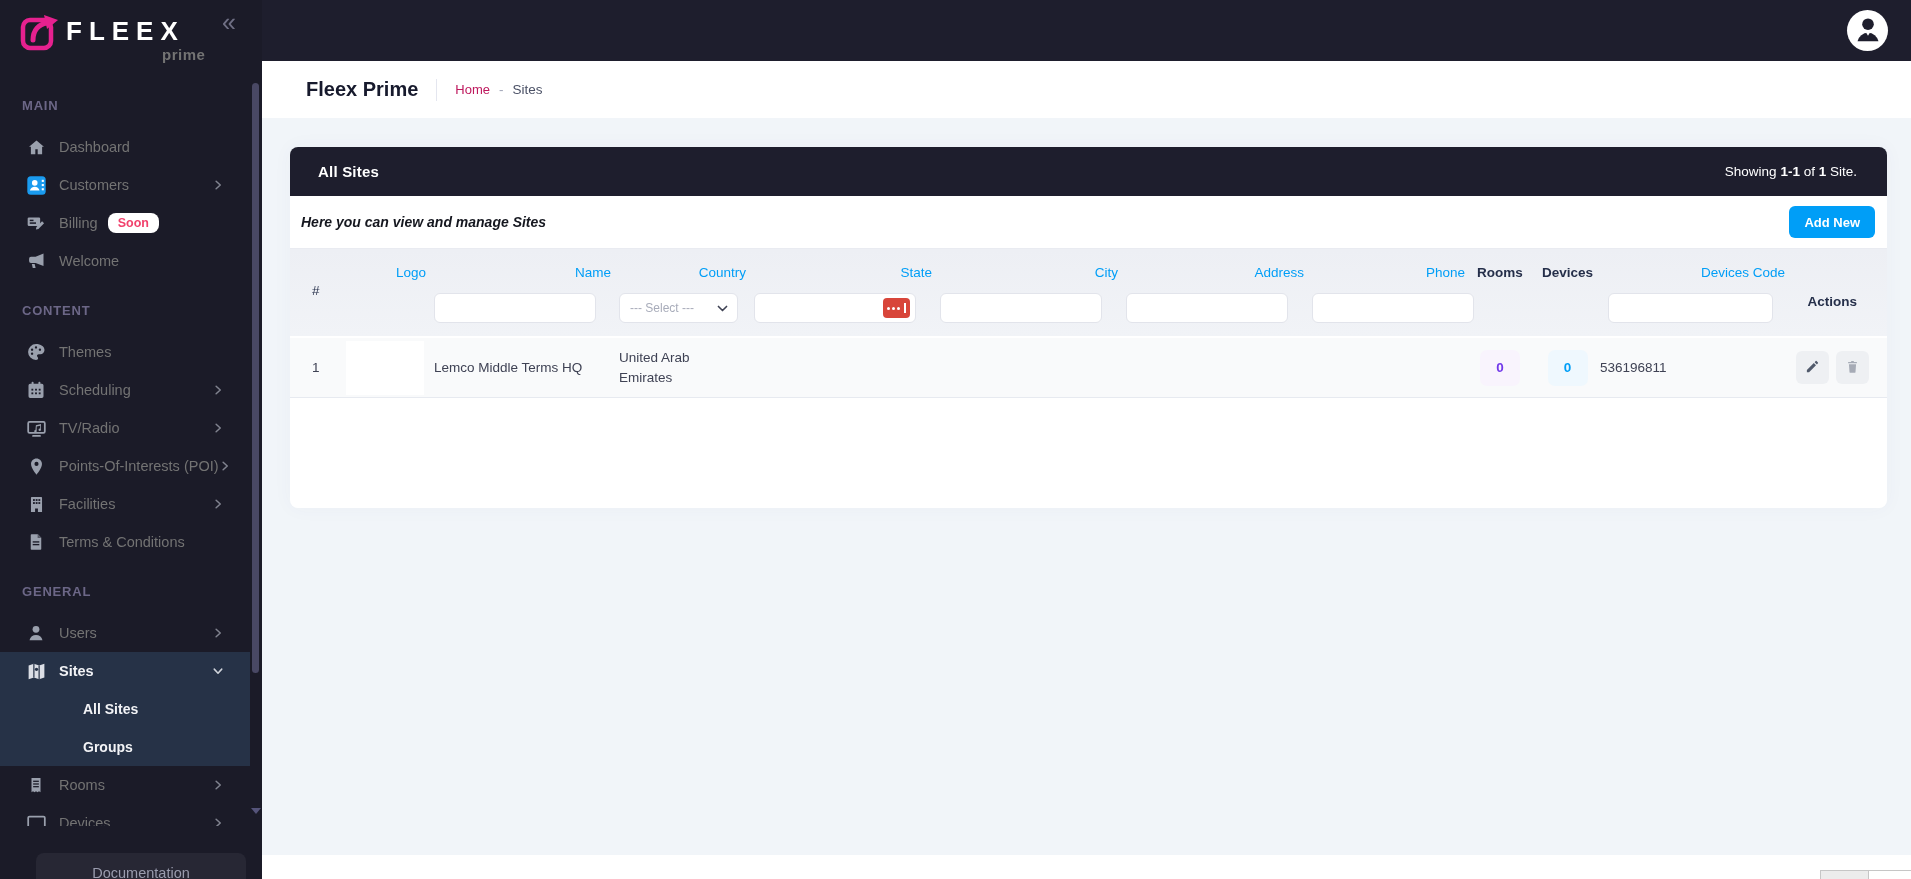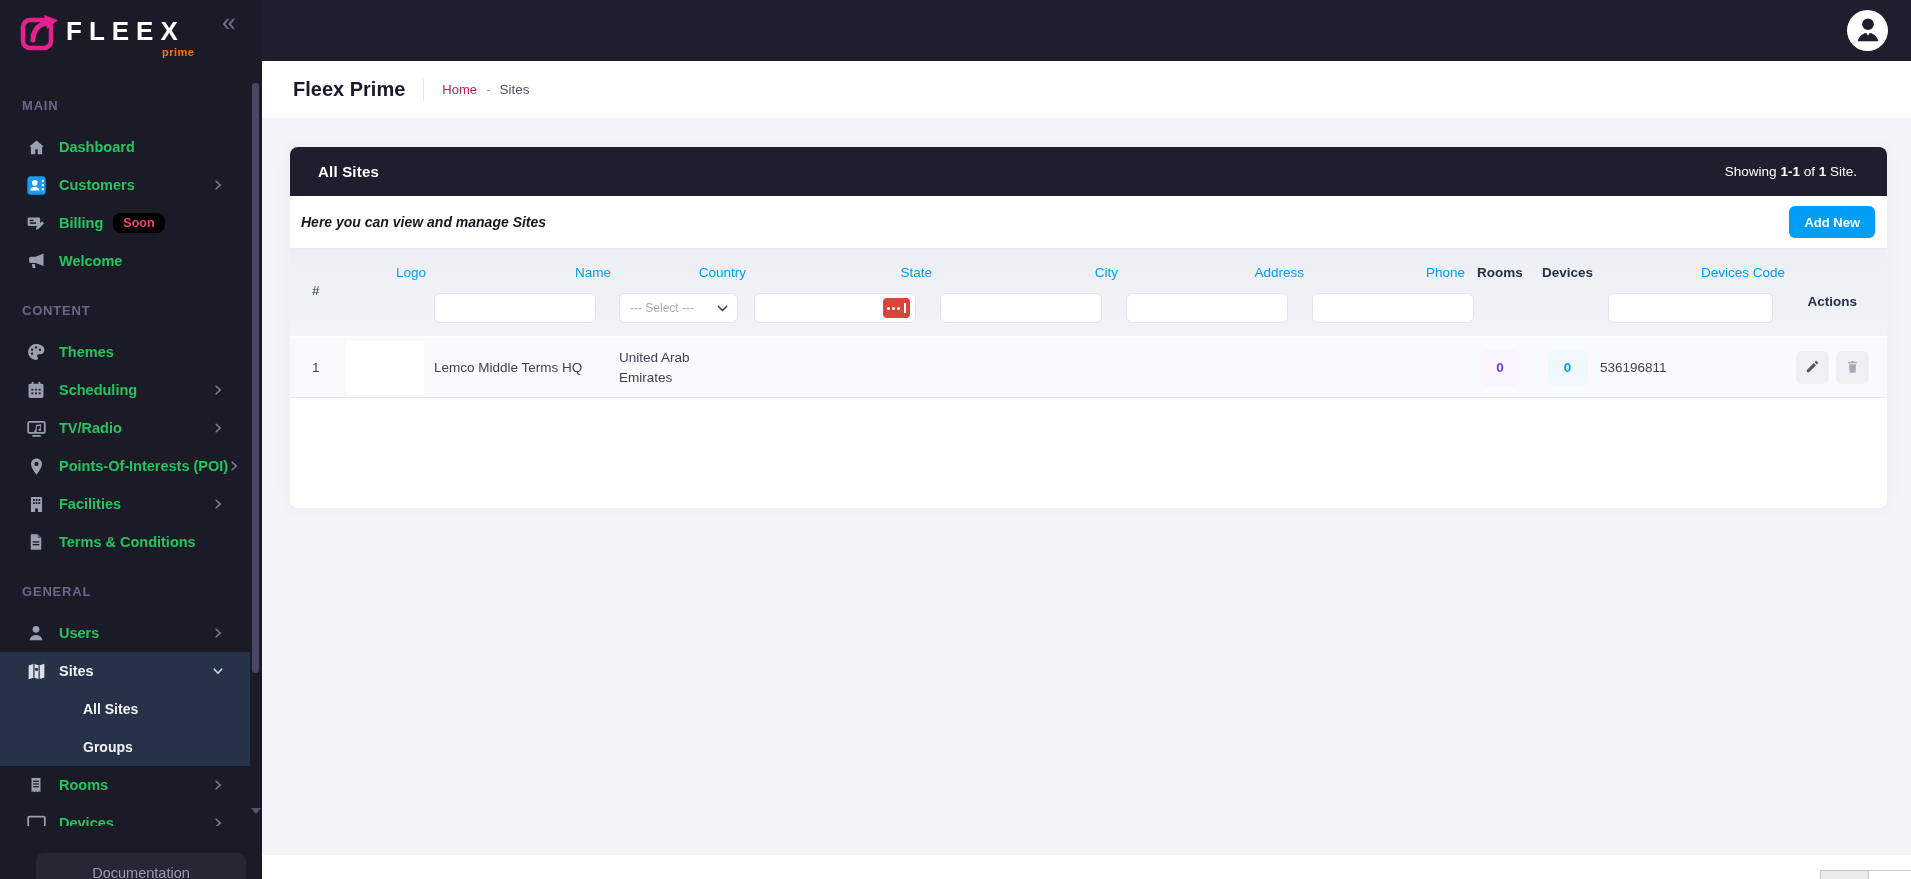--- a/index.html
+++ b/index.html
@@ -9,52 +9,52 @@
   
   .topbar { position:absolute; left:0; top:0; right:0; height:61px; background:#1e1e2d; z-index:4; }
   .avatar-btn { position:absolute; right:23px; top:10px; width:41px; height:41px; border-radius:50%;
     background:#fff; display:flex; align-items:center; justify-content:center; cursor:pointer; }
 
   
   .sidebar { position:absolute; left:0; top:0; width:262px; height:879px; background:#1b1b28; z-index:10; }
   .brand { position:absolute; left:20px; top:8px; height:54px; }
   .brand-ic { position:absolute; left:0; top:2px; }
   .brand-name { position:absolute; left:46px; top:8px; color:#fff; font-size:26px; font-weight:bold; letter-spacing:7px; }
-  .brand-tier { position:absolute; left:142px; top:38px; color:#f97316; font-size:11px; font-weight:bold; letter-spacing:.5px;text-align:right; }
+  .brand-tier { position:absolute; left:142px; top:38px; color:#737373; font-size:15px; font-weight:bold; letter-spacing:.5px;text-align:right; }
   .collapse-btn { position:absolute; left:222px; top:10px; background:none; border:none; color:#6f6f84;
     font-size:25px; line-height:1; cursor:pointer; font-family:inherit; }
 
   .nav { position:absolute; left:0; top:61px; width:250px; height:765px; overflow:hidden; }
   .sec-label { margin:22px 0 13px 0; padding-left:22px; height:18px; line-height:18px;
     color:#6c6787; font-size:13px; font-weight:bold; letter-spacing:.8px; }
   .sec-label.first { margin-top:36px; }
   .nav-item { display:flex; align-items:center; height:38px; padding-left:25px; cursor:pointer; }
   .nav-item .ic { width:22px; height:22px; display:flex; align-items:center; justify-content:center; color:#9aa0ad; flex:none; }
-  .nav-item .lbl { margin-left:12px; color:#22c55e; font-size:14.5px; font-weight:700; white-space:nowrap; }
+  .nav-item .lbl { margin-left:12px; color:#737373; font-size:14.5px; font-weight:400; white-space:nowrap; }
   .nav-item .arrow { margin-left:auto; margin-right:26px; color:#80838f; display:flex; }
   .arrow svg { display:block; }
   .arrow.down svg { transform:rotate(90deg); }
-  .badge-soon { margin-left:10px; background:#000000; color:#f1416c; font-size:12.5px; font-weight:bold;
+  .badge-soon { margin-left:10px; background:#ffffff; color:#f1416c; font-size:12.5px; font-weight:bold;
     padding:3px 10px; border-radius:8px; }
   .sites-group { background:#263247; }
   .sites-group .nav-item .lbl { color:#f2f3f6; font-weight:600; }
   .sites-group .nav-item .ic { color:#dcdfe6; }
   .sites-group .nav-item .arrow { color:#cfd3da; }
   .sub-item { display:flex; align-items:center; height:38px; padding-left:83px; cursor:pointer; }
   .sub-item .lbl { color:#f2f3f6; font-size:14px; font-weight:600; }
 
   .doc-btn { position:absolute; left:36px; top:853px; width:210px; height:40px; background:#272734;
     border:none; border-radius:8px; color:#9a9cae; font-size:14.5px; font-family:inherit; cursor:pointer; }
   .sb-thumb { position:absolute; left:252px; top:83px; width:7px; height:590px; border-radius:4px; background:#494864; cursor:pointer; }
   .sb-down { position:absolute; left:251px; top:808px; width:0; height:0; cursor:pointer;
     border-left:5px solid transparent; border-right:5px solid transparent; border-top:6px solid #55547a; }
 
   
   .page-header { position:absolute; left:262px; top:61px; right:0; height:57px; background:#fff;
-    display:flex; align-items:center; padding-left:31px; }
+    display:flex; align-items:center; padding-left:44px; }
   .page-title { font-size:20px; font-weight:bold; color:#171a2d; }
   .ph-divider { width:1px; height:22px; background:#e4e6ef; margin:0 18px; }
   .crumb-home { color:#be185d; font-size:13px; cursor:pointer; text-decoration:none; }
   .crumb-sep { color:#a1a5b7; font-size:13.5px; margin:0 9px; }
   .crumb-cur { color:#4b5166; font-size:13.5px; }
 
   
   .content { position:absolute; left:262px; top:118px; right:0; height:737px; background:#f1f5f9; }
   .footer-band { position:absolute; left:262px; top:855px; right:0; bottom:0; background:#fff; }
 

